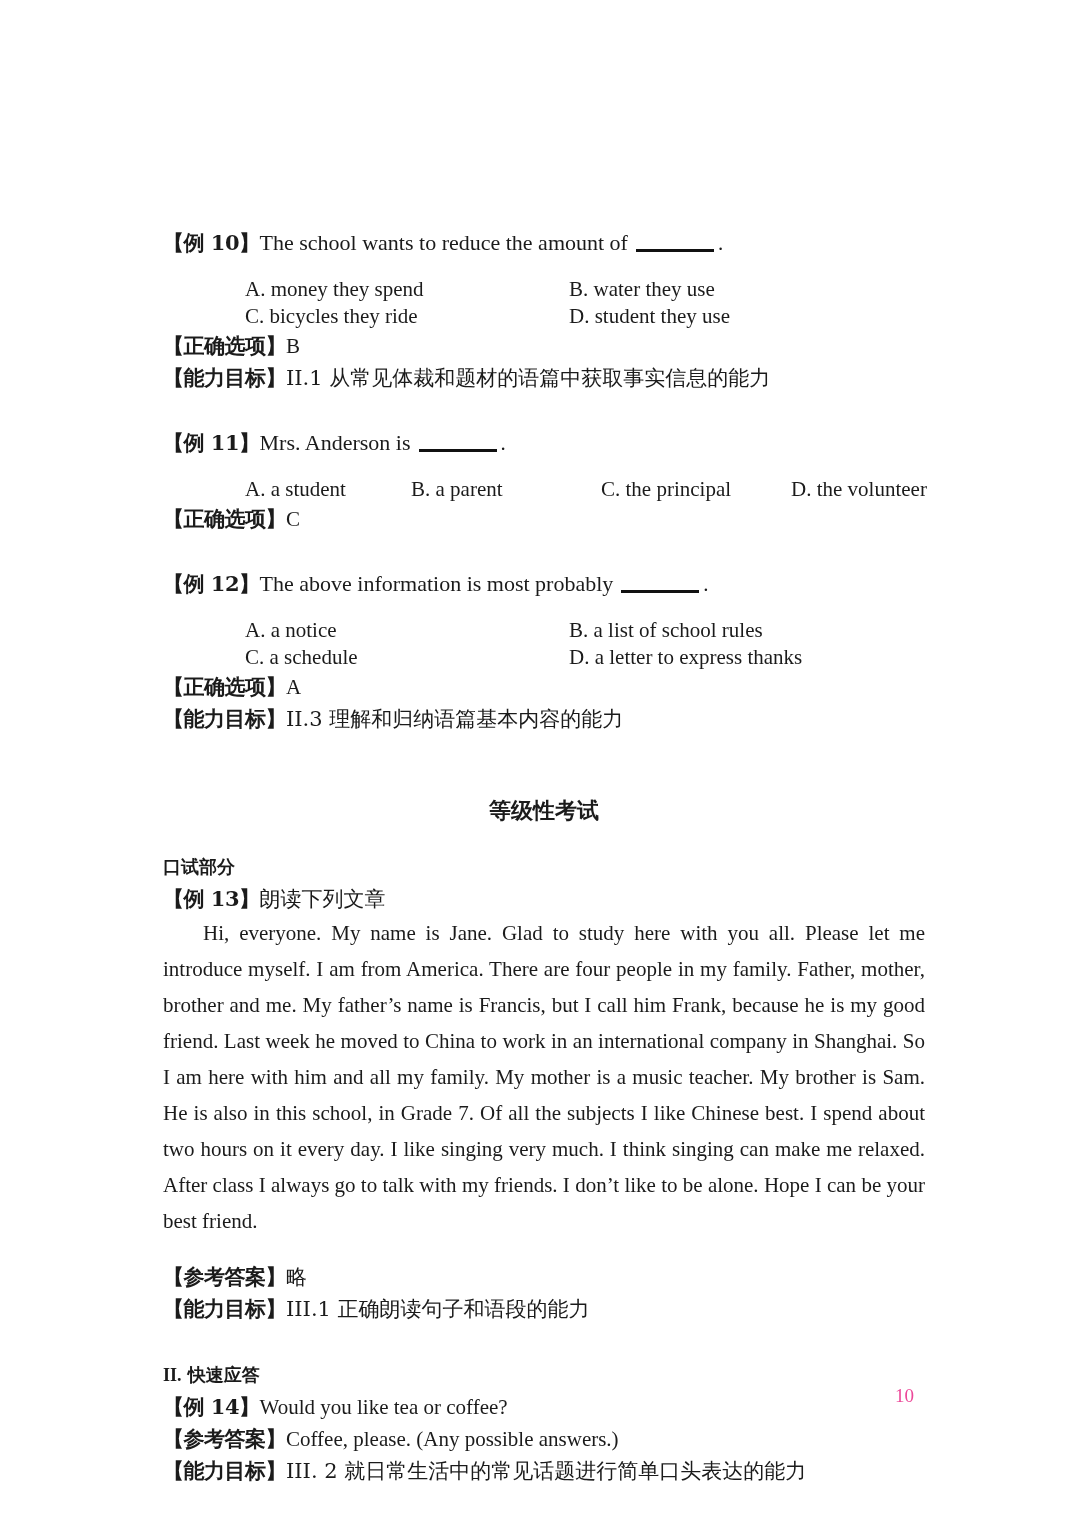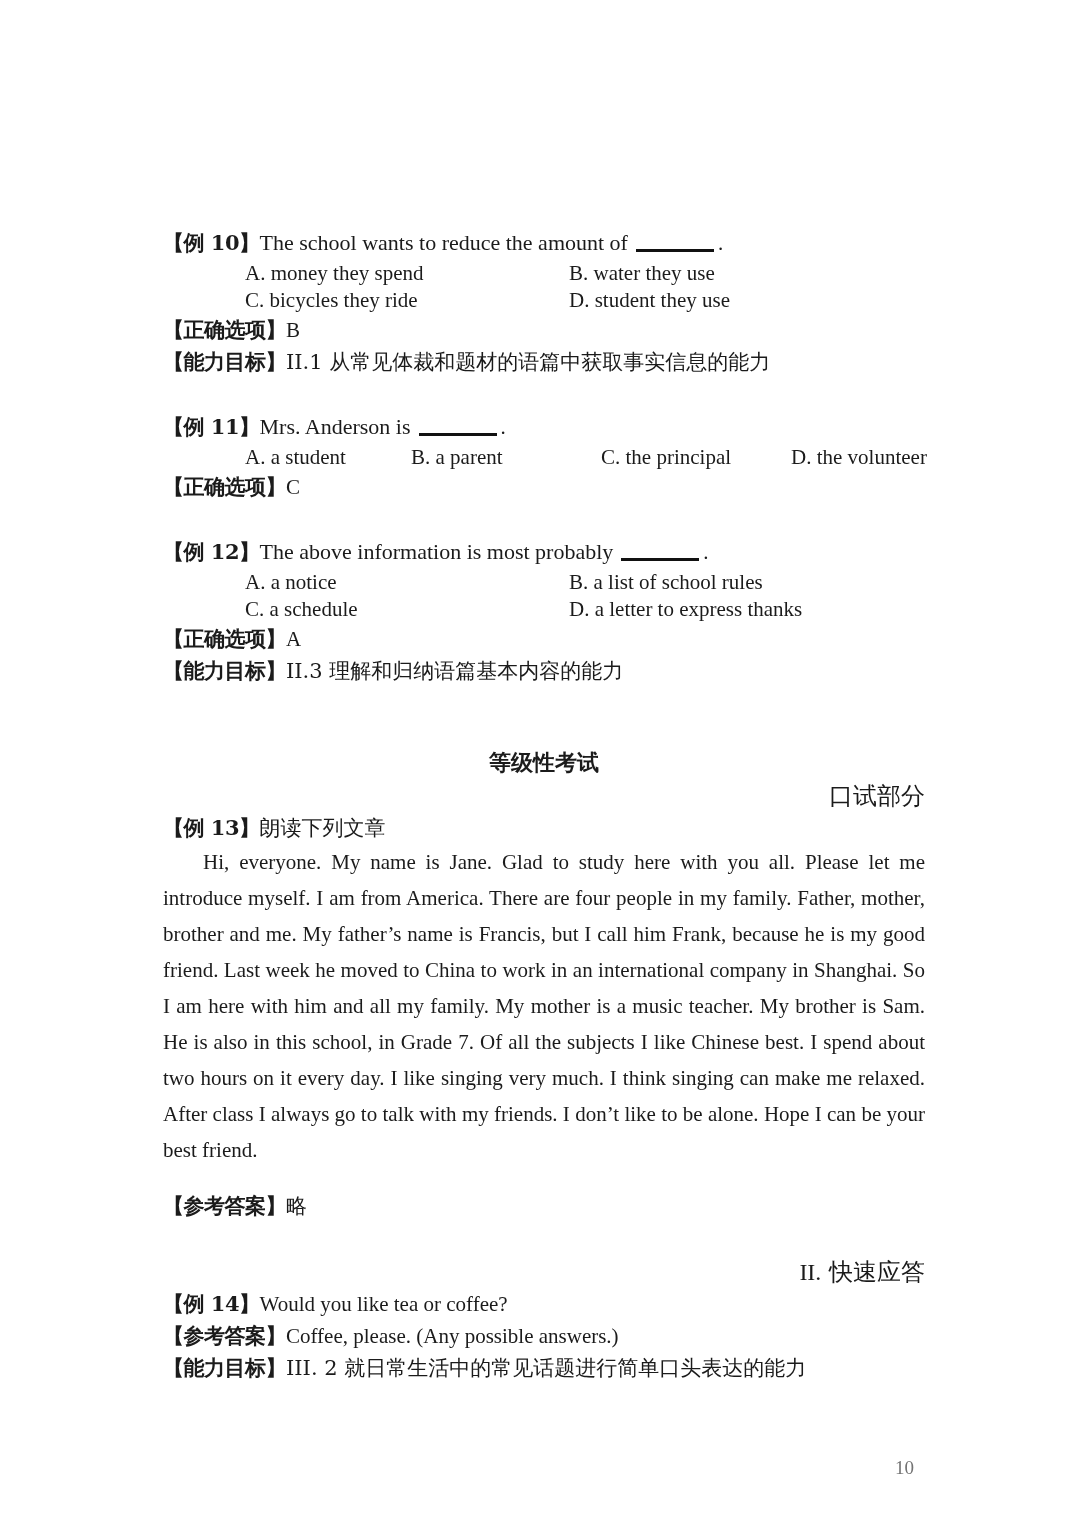--- a/index.html
+++ b/index.html
@@ -43,21 +43,21 @@
     width: 78px;
     border-bottom: 3px solid #111;
     margin: 0 4px -2px 8px;
     vertical-align: baseline;
     height: 14px;
   }
   .dot { font-size: 21px; }
 
   .opts {
     display: block;
-    margin-top: 2px;
+    margin-top: 18px;
   }
   .optrow {
     display: flex;
     font-size: 21px;
     line-height: 27px;
     padding-left: 82px;
   }
   .optrow.cols2 > .opt { width: 324px; flex: none; }
   .optrow.cols4 > .opt { width: 166px; flex: none; }
   .optrow.cols4 > .opt.wide { width: 190px; }
@@ -72,49 +72,48 @@
   .gap-md { height: 34px; }
   .gap-lg { height: 60px; }
 
   
   .center-heading {
     text-align: center;
     font-family: "DejaVu Serif", "Liberation Serif", serif;
     font-weight: bold;
     font-size: 22px;
     line-height: 30px;
-    margin-bottom: 3px;
+    margin-bottom: 26px;
   }
   .sub-heading {
     font-family: "DejaVu Serif", "Liberation Serif", serif;
-    font-weight: normal;
-    font-size: 24px;
+    font-weight: bold;
+    font-size: 18px;
     line-height: 32px;
-    text-align: right;
   }
   .sub-heading .rn {
     font-family: "Liberation Serif", serif;
   }
 
   
   .passage {
     font-size: 21px;
     line-height: 36px;
     text-align: justify;
     text-indent: 40px;
     width: 762px;
     hyphens: none;
   }
 
   .pagenum {
     position: absolute;
     left: 895px;
-    top: 1457px;
+    top: 1385px;
     font-size: 19px;
-    color: #737373;
+    color: #ec4899;
   }
 </style>
 </head>
 <body>
 
 <div class="page">
 
   <div class="qblock">
     <div class="stem">
       <span class="label">【例 10】</span><span class="stem-text">The school wants to reduce the amount of</span><span class="blank"></span><span class="dot">.</span>
@@ -191,20 +190,23 @@
     <span class="label">【例 13】</span><span class="cjk">朗读下列文章</span>
   </div>
 
   <div class="passage">Hi, everyone. My name is Jane. Glad to study here with you all. Please let me introduce myself. I am from America. There are four people in my family. Father, mother, brother and me. My father’s name is Francis, but I call him Frank, because he is my good friend. Last week he moved to China to work in an international company in Shanghai. So I am here with him and all my family. My mother is a music teacher. My brother is Sam. He is also in this school, in Grade 7. Of all the subjects I like Chinese best. I spend about two hours on it every day. I like singing very much. I think singing can make me relaxed. After class I always go to talk with my friends. I don’t like to be alone. Hope I can be your best friend.</div>
 
   <div class="gap-sm"></div>
 
   <div class="meta">
     <span class="label">【参考答案】</span><span class="cjk">略</span>
   </div>
+  <div class="meta">
+    <span class="label">【能力目标】</span><span class="cjk">III.1 正确朗读句子和语段的能力</span>
+  </div>
 
   <div class="gap-md"></div>
 
   <div class="sub-heading">
     <span class="rn">II.</span>
     <span>快速应答</span>
   </div>
 
   <div class="meta">
     <span class="label">【例 14】</span><span>Would you like tea or coffee?</span>

